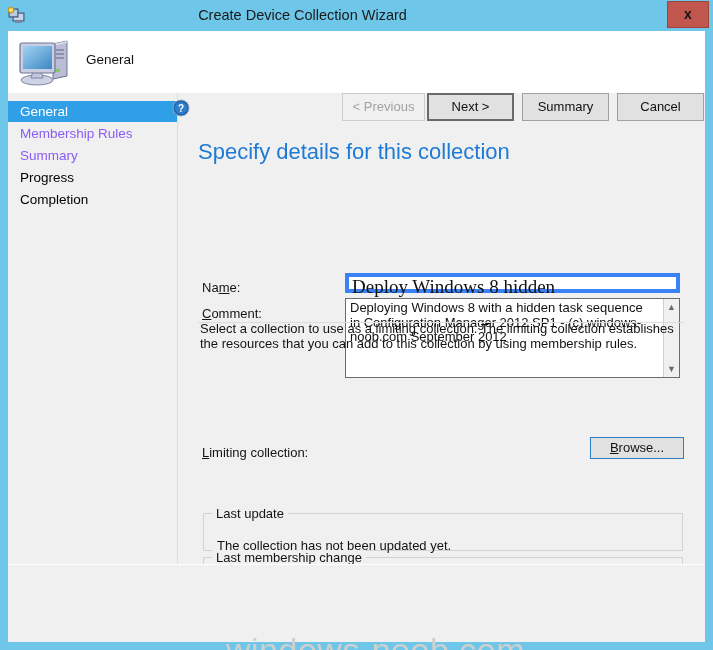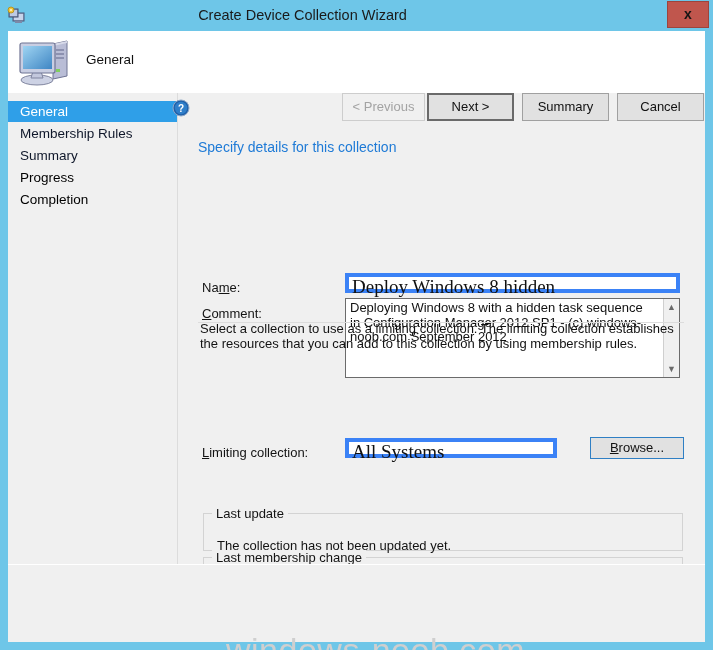--- a/index.html
+++ b/index.html
@@ -107,21 +107,21 @@
   }
   .nav-item {
     position: absolute;
     left: 0;
     width: 169px;
     height: 21px;
     line-height: 21px;
     padding-left: 12px;
     box-sizing: border-box;
     font-size: 13.5px;
-    color: #0f172a;
+    color: #8b5cf6;
     white-space: nowrap;
     cursor: default;
   }
   .nav-item.active {
     background: #2f9fe8;
     color: #ffffff;
   }
   .nav-item.disabled {
     color: #000000;
   }
@@ -141,21 +141,21 @@
     left: 170px; top: 62px;
     width: 527px;
     height: 549px;
     background: #f0f0f0;
     box-sizing: border-box;
   }
 
   #content-heading {
     position: absolute;
     left: 20px; top: 46px;
-    font-size: 14px;
+    font-size: 22px;
     color: #1e7ad6;
     white-space: nowrap;
   }
 
   
   .form-label {
     position: absolute;
     font-size: 13px;
     color: #131313;
     white-space: nowrap;
@@ -415,21 +415,20 @@
         <div id="comment-scroll">
           <div class="sb-arrow" id="sb-up">▲</div>
           <div class="sb-arrow" id="sb-down">▼</div>
         </div>
       </div>
 
       <div id="desc-divider"></div>
       <div id="limit-desc">Select a collection to use as a limiting collection. The limiting collection establishes the resources that you can add to this collection by using membership rules.</div>
 
       <div class="form-label" id="limiting-label"><span class="mnemonic">L</span><span>imiting collection:</span></div>
-      <div class="text-input" id="limiting-input">All Systems</div>
       <div id="browse-button"><span class="mnemonic">B</span><span>rowse...</span></div>
 
       <div class="groupbox" id="group-last-update">
         <div class="groupbox-title">Last update</div>
         <div class="groupbox-body">The collection has not been updated yet.</div>
       </div>
 
       <div class="groupbox" id="group-last-membership">
         <div class="groupbox-title">Last membership change</div>
         <div class="groupbox-body">The collection has not been updated yet.</div>

